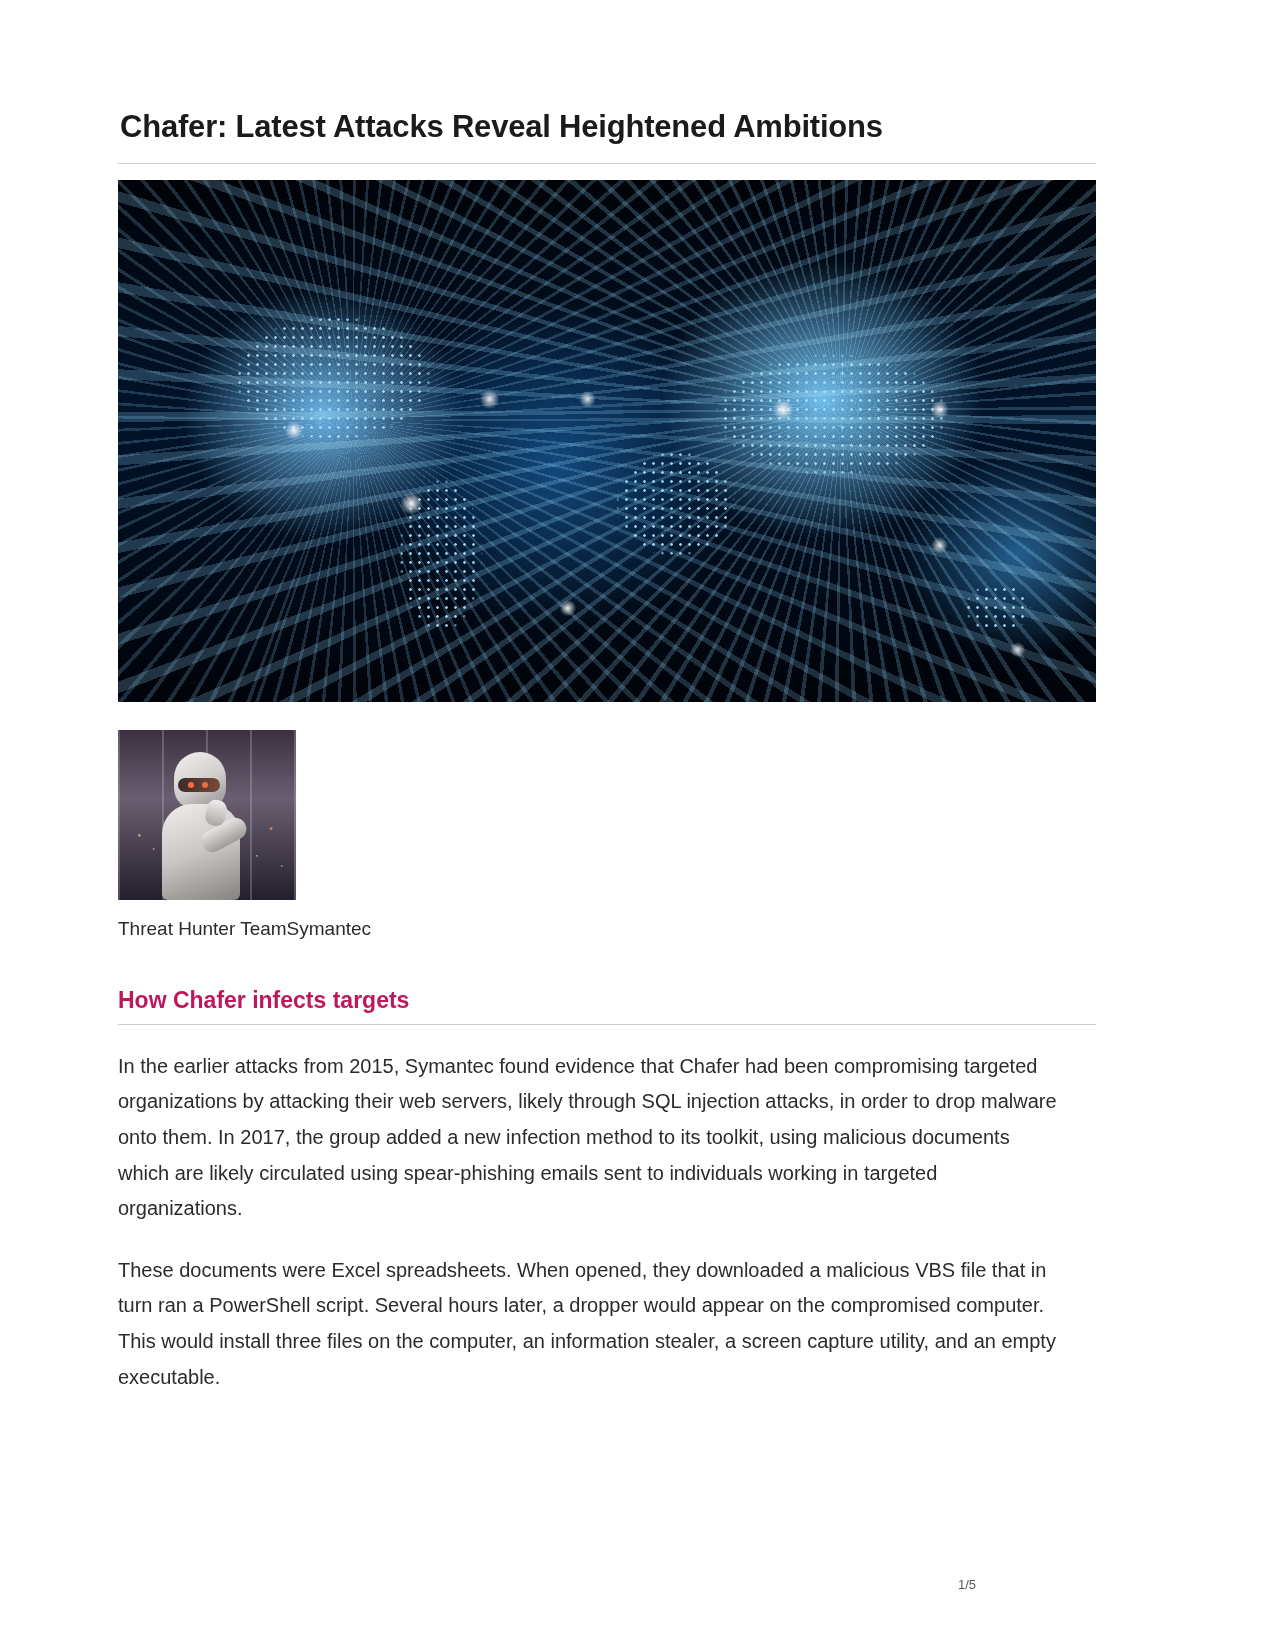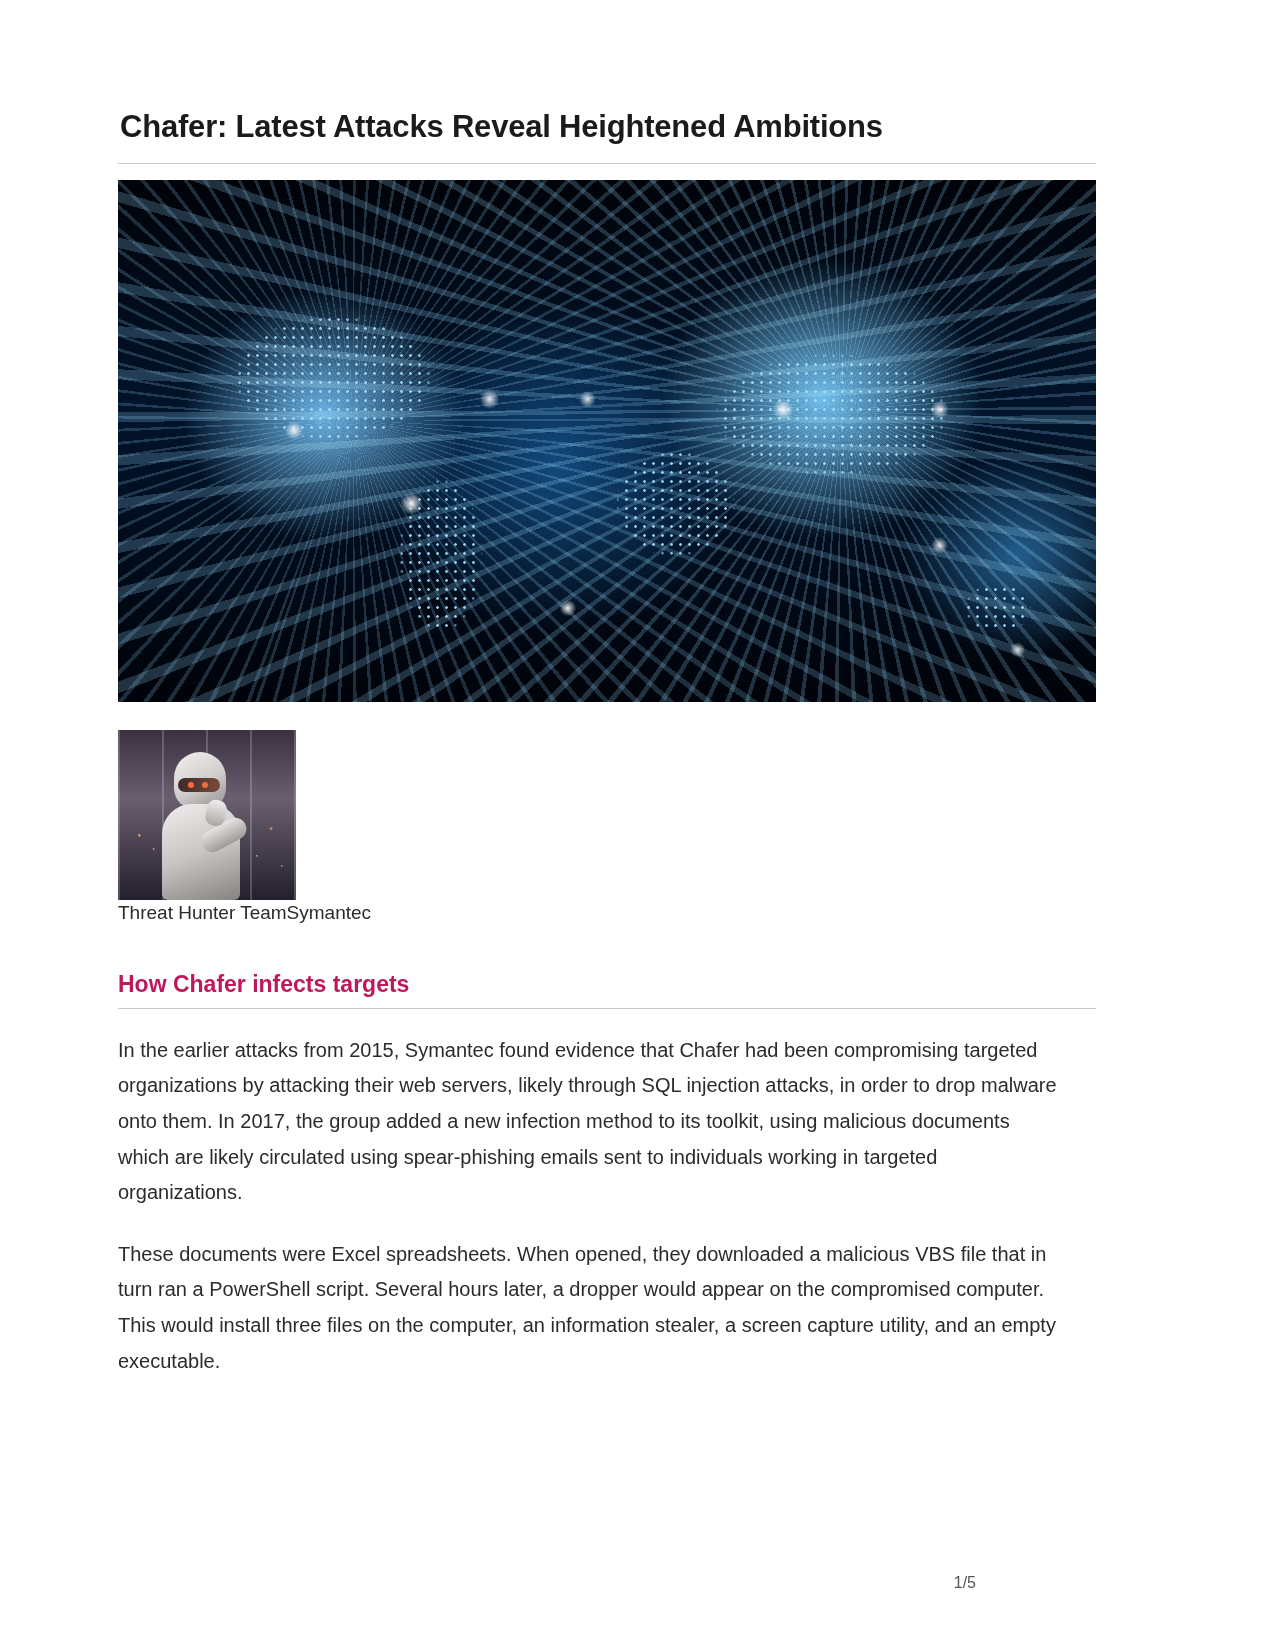--- a/index.html
+++ b/index.html
@@ -202,21 +202,21 @@
     top: 48px;
     width: 20px;
     height: 26px;
     border-radius: 9px;
     background: linear-gradient(180deg, #efeeec, #a9a7a4);
     transform: rotate(12deg);
   }
   .author-caption {
     font-size: 19px;
     color: #2b2b2b;
-    margin-top: 0;
+    margin-top: 16px;
     line-height: 1.4;
   }
   .section-heading {
     font-size: 23px;
     font-weight: bold;
     color: #be185d;
     margin: 44px 0 10px 0;
   }
   .section-rule {
     border: none;
@@ -228,21 +228,21 @@
     font-size: 20px;
     line-height: 1.78;
     color: #2b2b2b;
     margin: 16px 0 26px 0;
     width: 948px;
   }
   .page-number {
     position: absolute;
     right: 118px;
     bottom: 58px;
-    font-size: 16px;
+    font-size: 13px;
     color: #555555;
     text-align: center;
   }
 </style>
 </head>
 <body>
 
 <div class="page">
 
   <h1 class="doc-title">Chafer: Latest Attacks Reveal Heightened Ambitions</h1>

